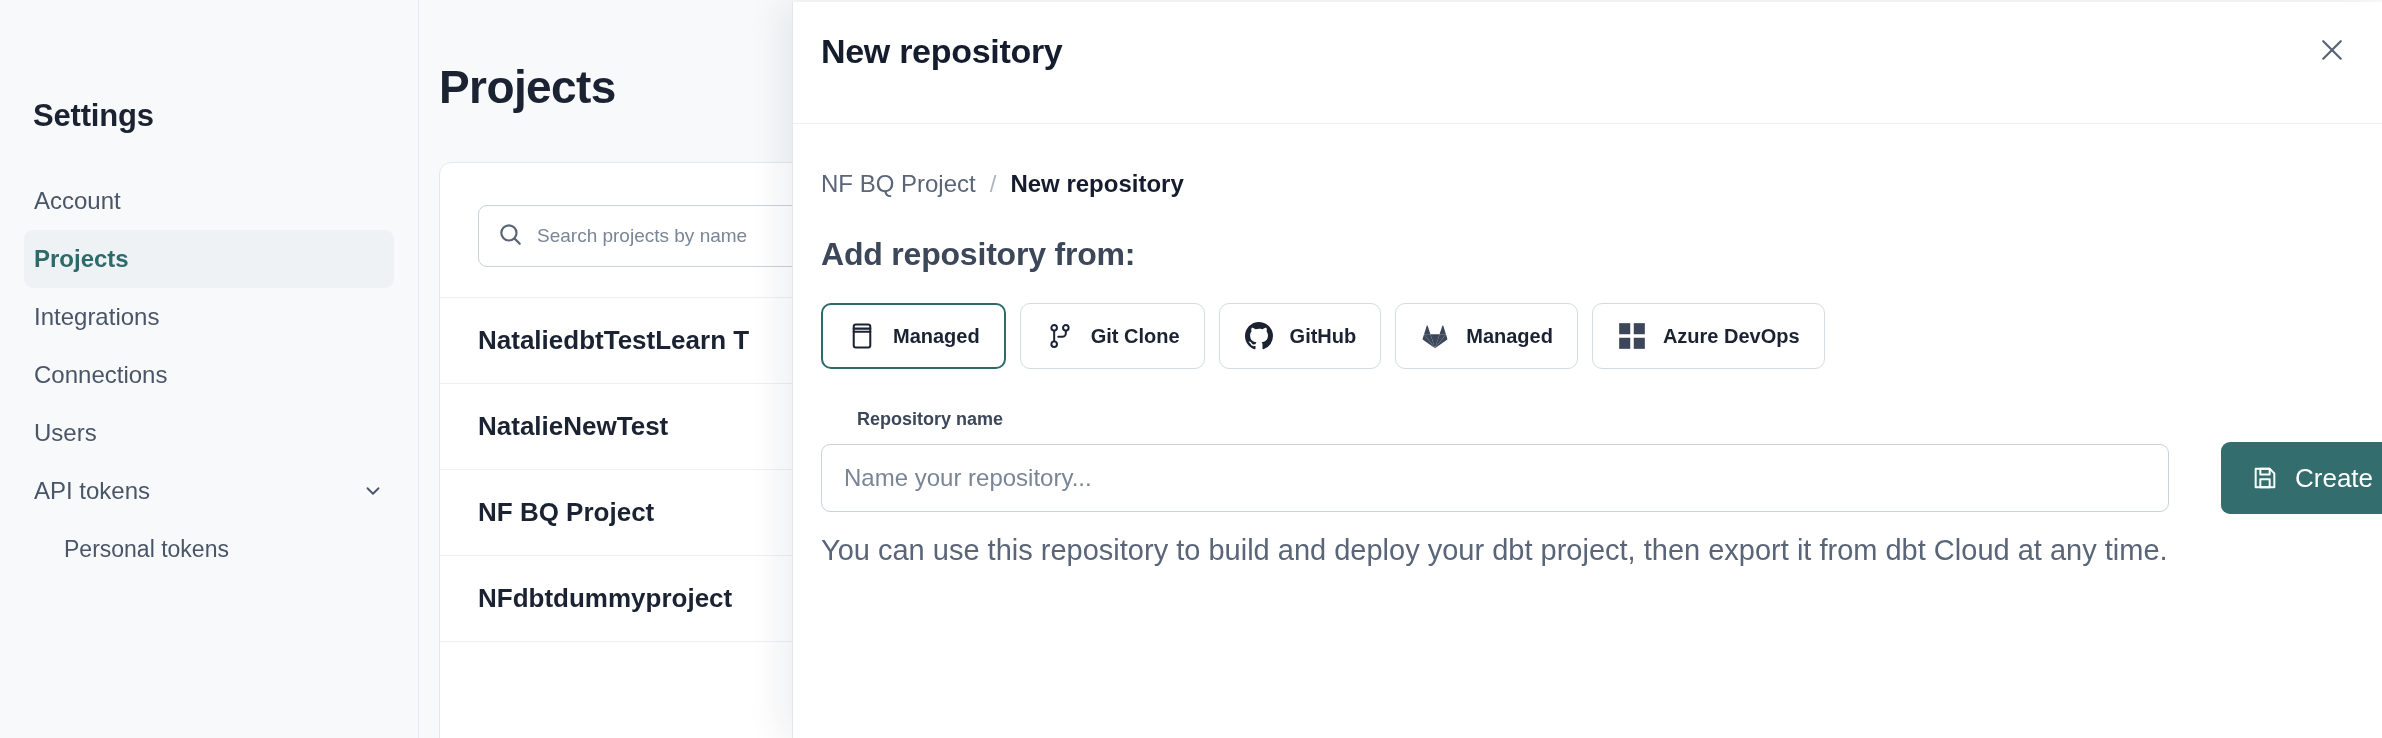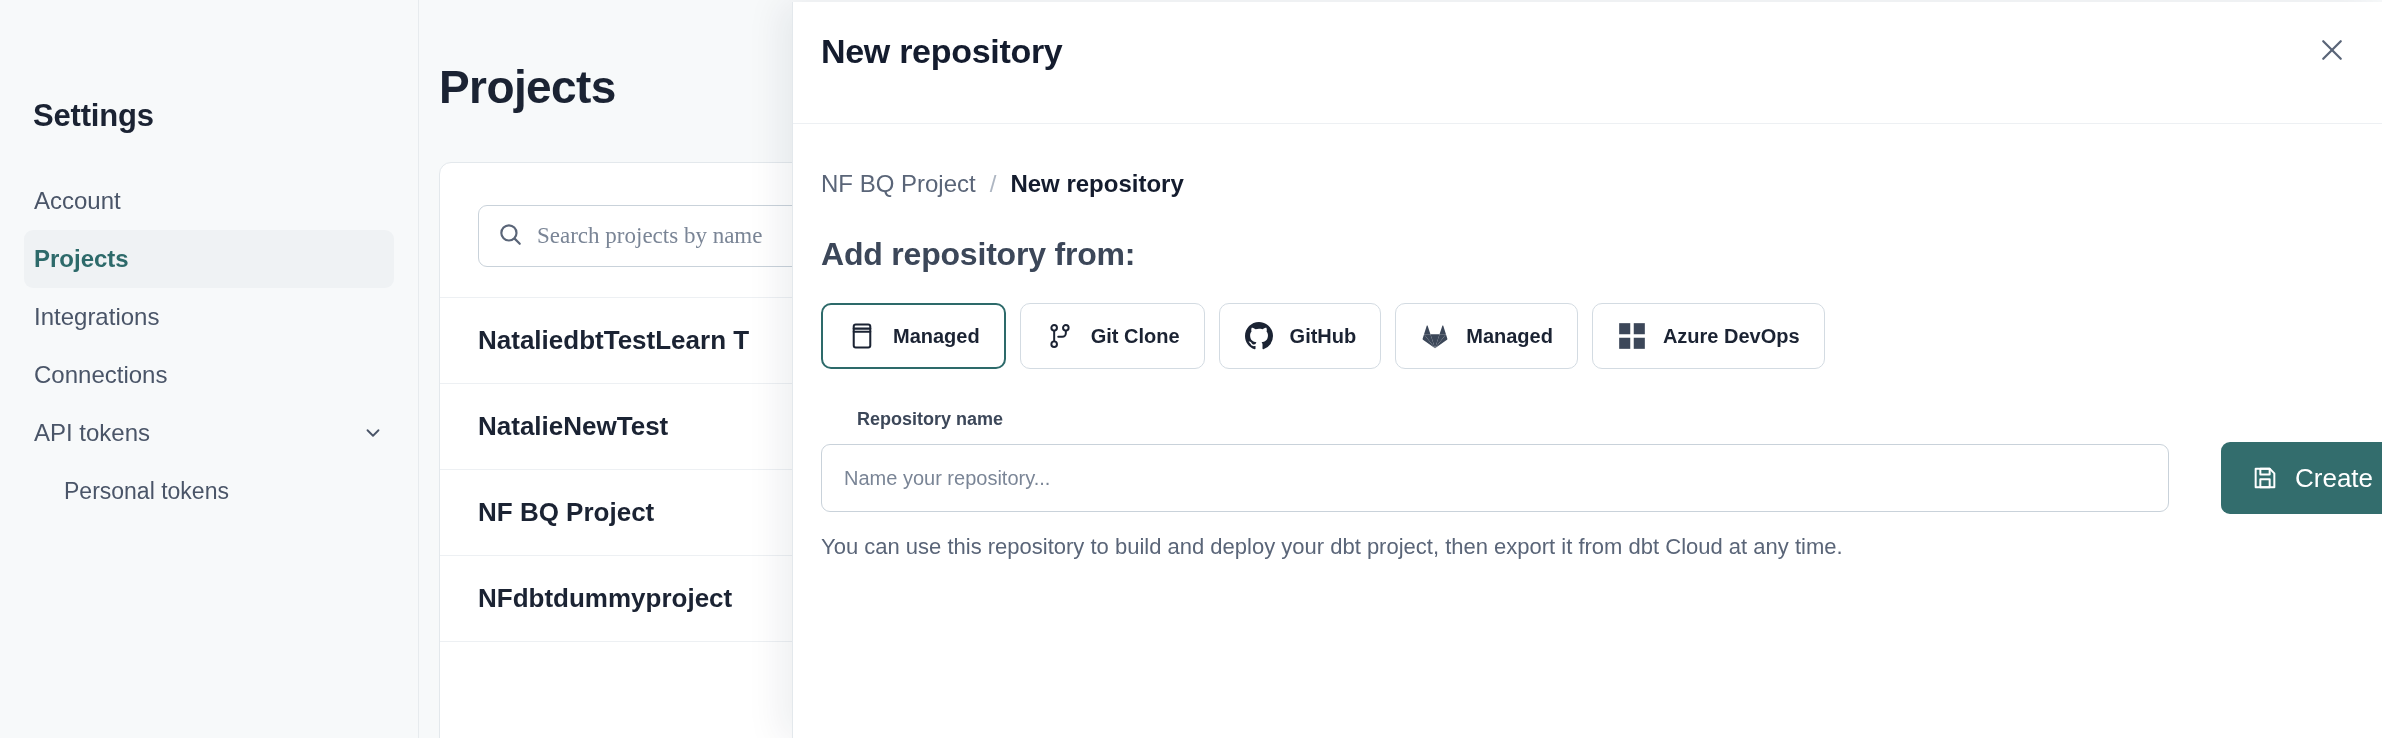--- a/index.html
+++ b/index.html
@@ -69,22 +69,22 @@
   }
   .search-wrap { padding: 42px 0 0 38px; }
   .search-box {
     display: flex; align-items: center; gap: 14px;
     width: 560px; height: 62px;
     border: 1px solid #C9D2DA; border-radius: 9px;
     padding: 0 18px;
     background: #fff;
   }
   .search-box input {
-    border: 0; outline: 0; font-size: 23px; color: #6A7586;
-    font-family: Liberation Serif, serif;
+    border: 0; outline: 0; font-size: 19px; color: #6A7586;
+    font-family: Liberation Sans, sans-serif;
     width: 100%; background: transparent;
   }
   .search-box input::placeholder { color: #7A8596; }
   .proj-list { margin-top: 30px; }
   .proj-row {
     border-top: 1px solid #EDF0F3;
     padding: 0 0 0 38px;
     height: 86px;
     display: flex; align-items: center;
     font-size: 26px; font-weight: 700; color: #1B2333;
@@ -151,41 +151,41 @@
 
   .field-label {
     margin-top: 40px;
     font-size: 18px; font-weight: 700; color: #3C4759; margin-left: 36px;
   }
   .field-row { display: flex; align-items: flex-start; gap: 0; margin-top: 14px; position: relative; }
   .text-input {
     width: 1348px; height: 68px;
     border: 1px solid #C9D2DA; border-radius: 9px;
     padding: 0 22px;
-    font-size: 20px; color: #5A6578;
+    font-size: 24px; color: #5A6578;
     font-family: "Liberation Sans", sans-serif;
     outline: none;
     background: #fff;
   }
   .text-input::placeholder { color: #7A8596; }
   .create-btn {
     position: absolute;
     left: 1400px; top: -2px;
     display: flex; align-items: center; gap: 16px;
     height: 72px; padding: 0 30px;
     background: #336D6D; color: #fff;
     border: 0; border-radius: 9px;
     font-size: 26px; font-weight: 400;
     font-family: "Liberation Sans", sans-serif;
     cursor: pointer;
   }
   .create-btn .ico { display: flex; align-items: center; }
   .helper {
     margin-top: 22px;
-    font-size: 22px; color: #5A6578;
+    font-size: 29px; color: #5A6578;
   }
 </style>
 </head>
 <body>
 
 <div class="app">
 
   <div class="bg-layer">
 
     <aside class="sidebar">
@@ -201,20 +201,23 @@
         </div>
 
         <div class="nav-item">
           <span>Integrations</span>
         </div>
 
         <div class="nav-item">
           <span>Connections</span>
         </div>
 
+        <div class="nav-item">
+          <span>Users</span>
+        </div>
 
 
         <div class="nav-item">
           <span>API tokens</span>
           <span class="chev">
             <svg width="22" height="22" viewBox="0 0 24 24" fill="none" stroke="#4A5568" stroke-width="2" stroke-linecap="round" stroke-linejoin="round">
                 <polyline points="6 9 12 15 18 9"></polyline>
               </svg>
           </span>
         </div>

